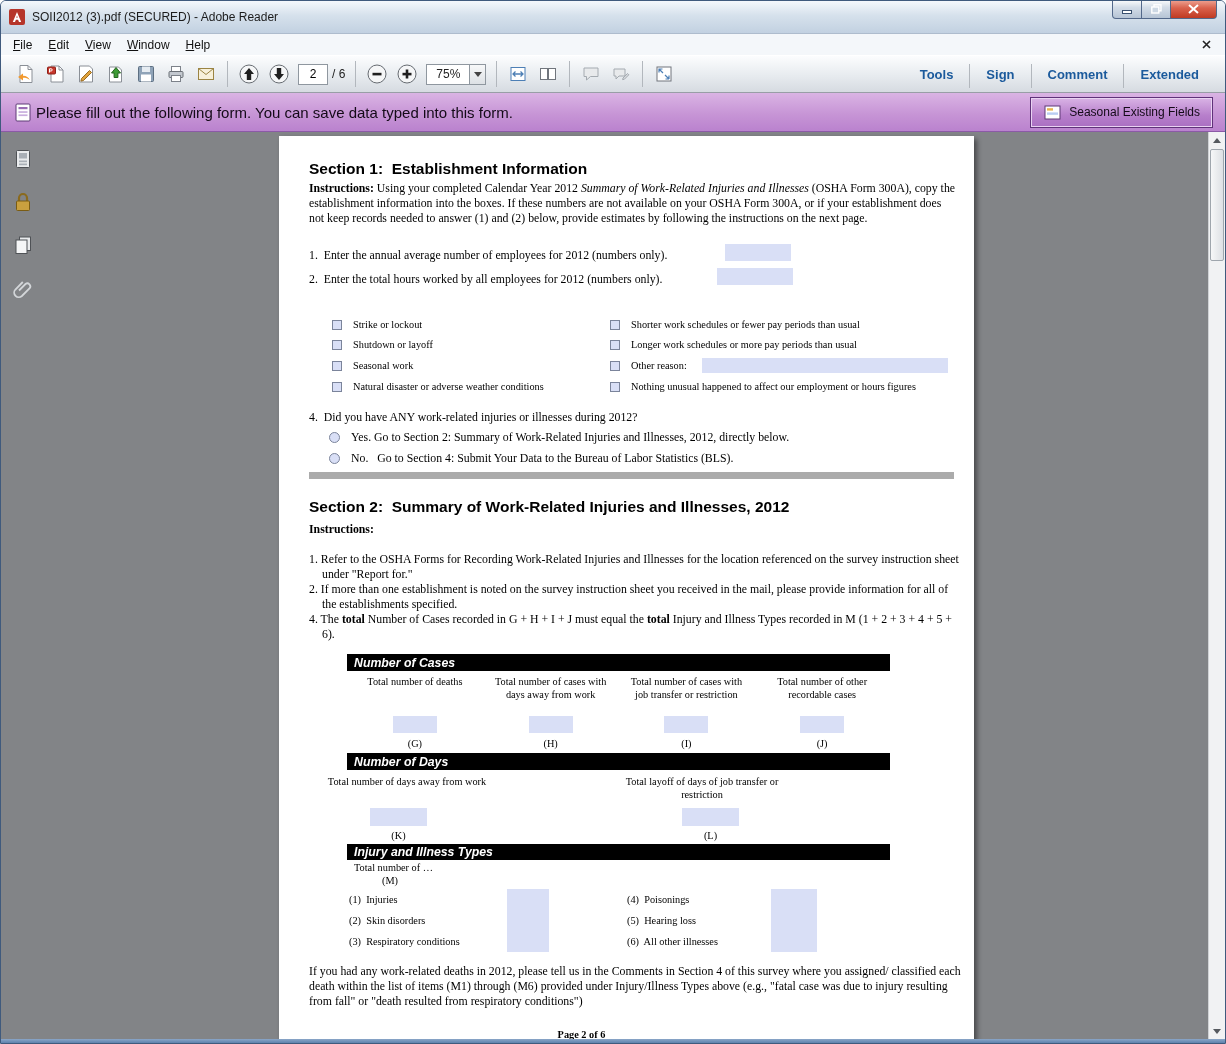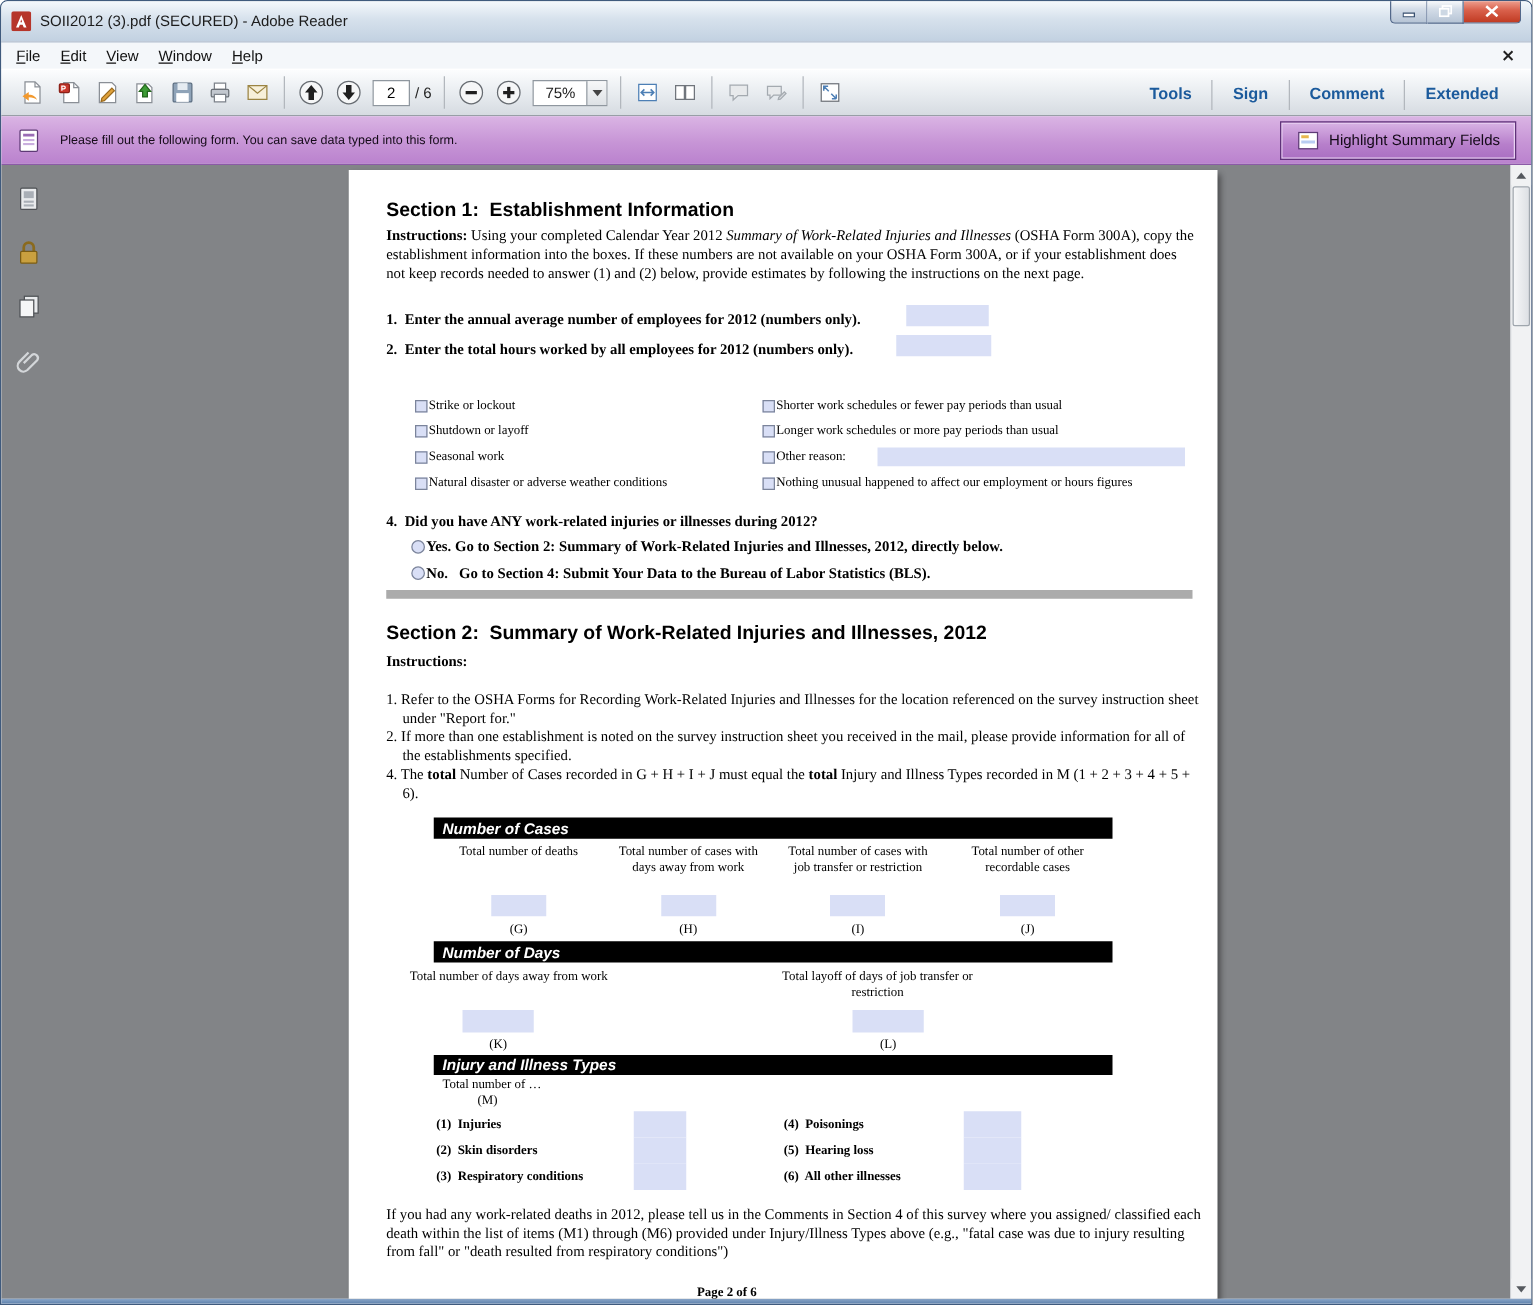--- a/index.html
+++ b/index.html
@@ -33,21 +33,21 @@
   .zoom-box { display:flex; align-items:center; border:1px solid #8f979f; background:#fff; height:21px; margin:0 4px; }
   .zoom-value { width:42px; text-align:center; font-size:12px; color:#222; }
   .zoom-arrow { width:16px; height:100%; border-left:1px solid #8f979f; background:linear-gradient(#f7f8f9,#dde1e5); display:flex; align-items:center; justify-content:center; }
   .tri-down { width:0; height:0; border-left:4px solid transparent; border-right:4px solid transparent; border-top:5px solid #444; }
   .tb-right { margin-left:auto; display:flex; align-items:flex-end; }
   .tb-link { color:#1b5a9c; font-weight:bold; font-size:13px; padding:6px 16px; cursor:default; }
   .tb-link-sep { width:1px; height:24px; background:#b2b7bd; }
 
   
   .notifbar { height:39px; flex:0 0 39px; background:linear-gradient(#dab4e4,#c795d6 55%,#ba82ce); border-bottom:1px solid #8b5aa6; display:flex; align-items:center; padding:0 12px; }
-  .notif-text { font-size:10px; color:#140a18; margin-left:14px; }
+  .notif-text { font-size:15px; color:#140a18; margin-left:2px; }
   .highlight-btn { margin-left:auto; height:31px; display:flex; align-items:center; gap:7px; padding:0 12px; background:linear-gradient(#d9b3e5,#b77fcb 60%,#aa6fc2); border:1px solid #5f3279; box-shadow:0 0 0 1px #e9d2f2 inset; font-size:12px; color:#140a18; }
 
   
   .content { flex:1; display:flex; min-height:0; background:#828487; }
   .nav-strip { width:44px; flex:0 0 44px; padding-top:12px; display:flex; flex-direction:column; align-items:center; gap:13px; }
   .nav-btn { width:30px; height:30px; display:flex; align-items:center; justify-content:center; border-radius:3px; }
   .doc-area { flex:1; display:flex; justify-content:center; overflow:hidden; padding-top:4px; }
   .page { width:695px; height:914px; background:#fff; position:relative; box-shadow:3px 3px 5px rgba(0,0,0,.45); flex:0 0 auto; }
 
   
@@ -58,25 +58,25 @@
   .sb-thumb { height:112px; margin:1px 1px; background:linear-gradient(to right,#f6f7f8,#dde0e4); border:1px solid #9fa6ad; border-radius:2px; }
   .sb-track { flex:1; }
 
   
   .abs { position:absolute; }
   .sans-title { font-family:"Liberation Sans",sans-serif; font-weight:bold; font-size:15.5px; color:#000; white-space:pre-wrap; }
   .serif { font-family:"Liberation Serif",serif; font-size:11.8px; color:#000; line-height:15px; }
   .serif-sm { font-family:"Liberation Serif",serif; font-size:10.3px; color:#000; line-height:12.5px; }
   .bold { font-weight:bold; }
   .ital { font-style:italic; }
-  .prewrap { white-space:pre-wrap;font-weight:bold; }
+  .prewrap { white-space:pre-wrap; }
   .field { background:#d9dff6; }
   .checkbox { width:10px; height:10px; border:1px solid #7b849b; background:#d9dff6; flex:0 0 auto; }
   .radio { width:11px; height:11px; border:1px solid #7b849b; background:#d9dff6; border-radius:50%; flex:0 0 auto; }
-  .cb-row { display:flex; align-items:center; gap:1px; }
+  .cb-row { display:flex; align-items:center; gap:11px; }
   .divider { background:#ababab; }
   .black-bar { background:#000; color:#fff; font-family:"Liberation Sans",sans-serif; font-weight:bold; font-style:italic; font-size:12.3px; display:flex; align-items:center; padding-left:7px; }
   .col-row { display:flex; }
   .col-cell { flex:1; text-align:center; padding:0 12px; }
   .fcell { flex:1; display:flex; justify-content:center; }
   .hang { padding-left:13px; text-indent:-13px; }
   .center-txt { text-align:center; }
 </style>
 </head>
 <body>
@@ -256,21 +256,21 @@
         <rect x="5.5" y="9.2" width="9" height="1.7" fill="#c9aede"></rect>
         <rect x="5.5" y="12.4" width="9" height="1.7" fill="#c9aede"></rect>
       </svg>
     <span class="notif-text">Please fill out the following form. You can save data typed into this form.</span>
     <div class="highlight-btn">
       <svg width="19" height="19" viewBox="0 0 19 19">
           <rect x="2" y="3" width="15" height="13" fill="#fff" stroke="#5e3a76"></rect>
           <rect x="4" y="5.2" width="6" height="2.4" fill="#e8b64e"></rect>
           <rect x="4" y="9.4" width="11" height="2.4" fill="#b9cdf2"></rect>
         </svg>
-      <span>Highlight Summary Fields</span>
+      <span>Seasonal Existing Fields</span>
     </div>
   </div>
 
   <div class="content">
 
     <div class="nav-strip">
       <div class="nav-btn">
           <svg width="22" height="22" viewBox="0 0 22 22">
             <rect x="4.5" y="2.5" width="13" height="17" rx="1" fill="#e9ebed" stroke="#4f5256"></rect>
             <rect x="7" y="5" width="8" height="5.5" fill="#a9afb6"></rect>

